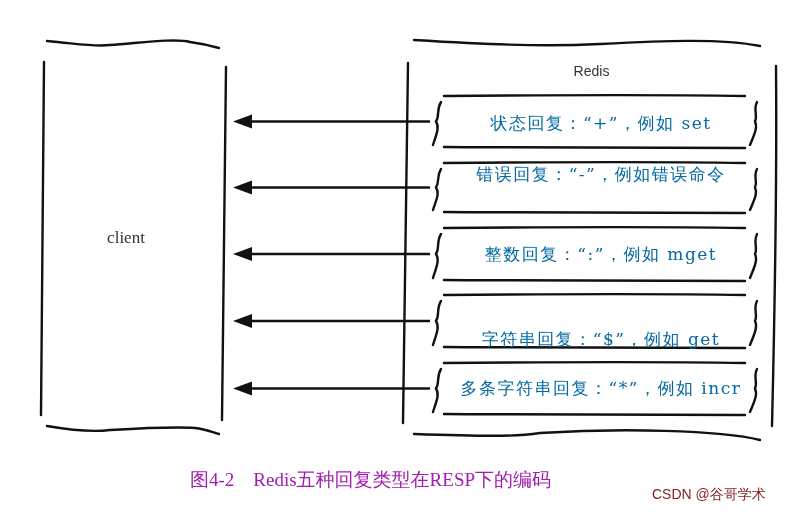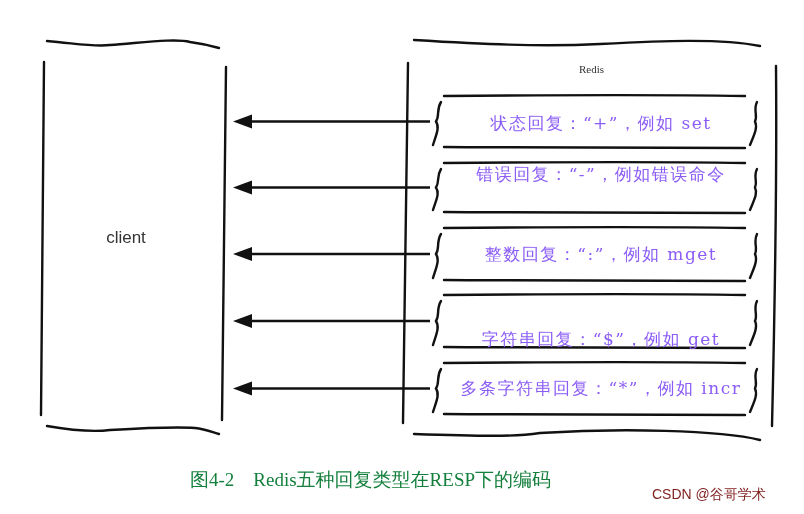--- a/index.html
+++ b/index.html
@@ -1,26 +1,26 @@
 <!DOCTYPE html>
 <html><head>
 <meta charset="utf-8">
 <style>
   html, body { margin:0; padding:0; background:#ffffff; }
   body { width:804px; height:514px; position:relative; overflow:hidden;
          font-family:"DejaVu Serif", serif; color:#222; }
   svg.diagram { position:absolute; left:0; top:0; }
   .lbl { position:absolute; text-align:center; white-space:nowrap; color:#333; }
-  .client-label { left:42px; width:168px; top:228px; font-size:17px; font-family:Liberation Sans, sans-serif; }
-  .redis-label { left:405px; width:373px; top:63px; font-size:11px; font-family:Liberation Serif, serif; }
+  .client-label { left:42px; width:168px; top:228px; font-size:17px; font-family:Liberation Serif, serif; }
+  .redis-label { left:405px; width:373px; top:63px; font-size:14px; font-family:Liberation Sans, sans-serif; }
   .reply { position:absolute; left:440px; width:322px; text-align:center;
            font-size:17px; letter-spacing:1.5px; white-space:nowrap;
-           font-family:"DejaVu Serif", serif; color:#8b5cf6; }
+           font-family:"DejaVu Serif", serif; color:#0369a1; }
   .caption { position:absolute; left:190px; top:467px; font-size:19px;
-             font-family:"Liberation Serif", serif; color:#15803d; white-space:nowrap; }
+             font-family:"Liberation Serif", serif; color:#a21caf; white-space:nowrap; }
   .watermark { position:absolute; left:652px; top:486px; font-size:14px;
                font-family:"Liberation Sans", sans-serif; color:#7f1d1d; white-space:nowrap; }
 </style>
 </head>
 <body>
 
 <svg class="diagram" width="804" height="514" viewBox="0 0 804 514">
   <g fill="none" stroke="#111" stroke-width="2.4" stroke-linecap="round">
 
     <g>

